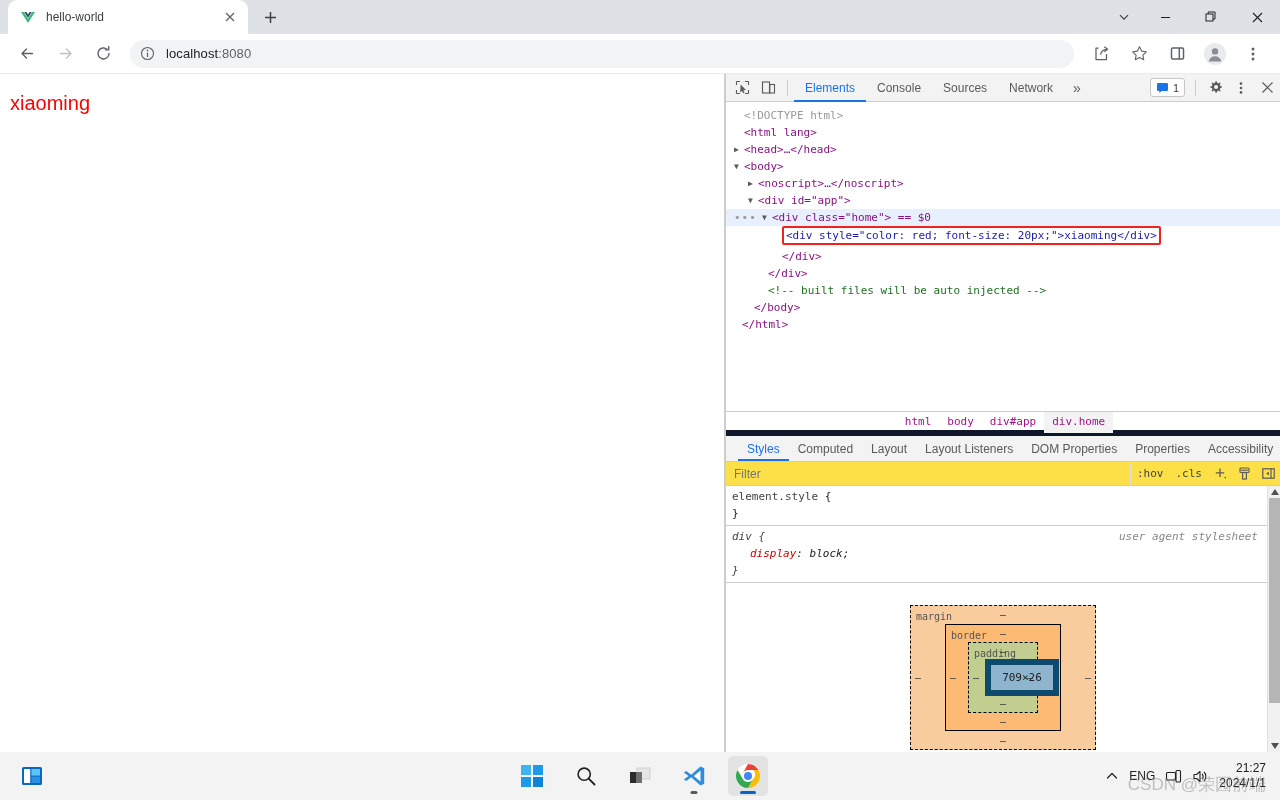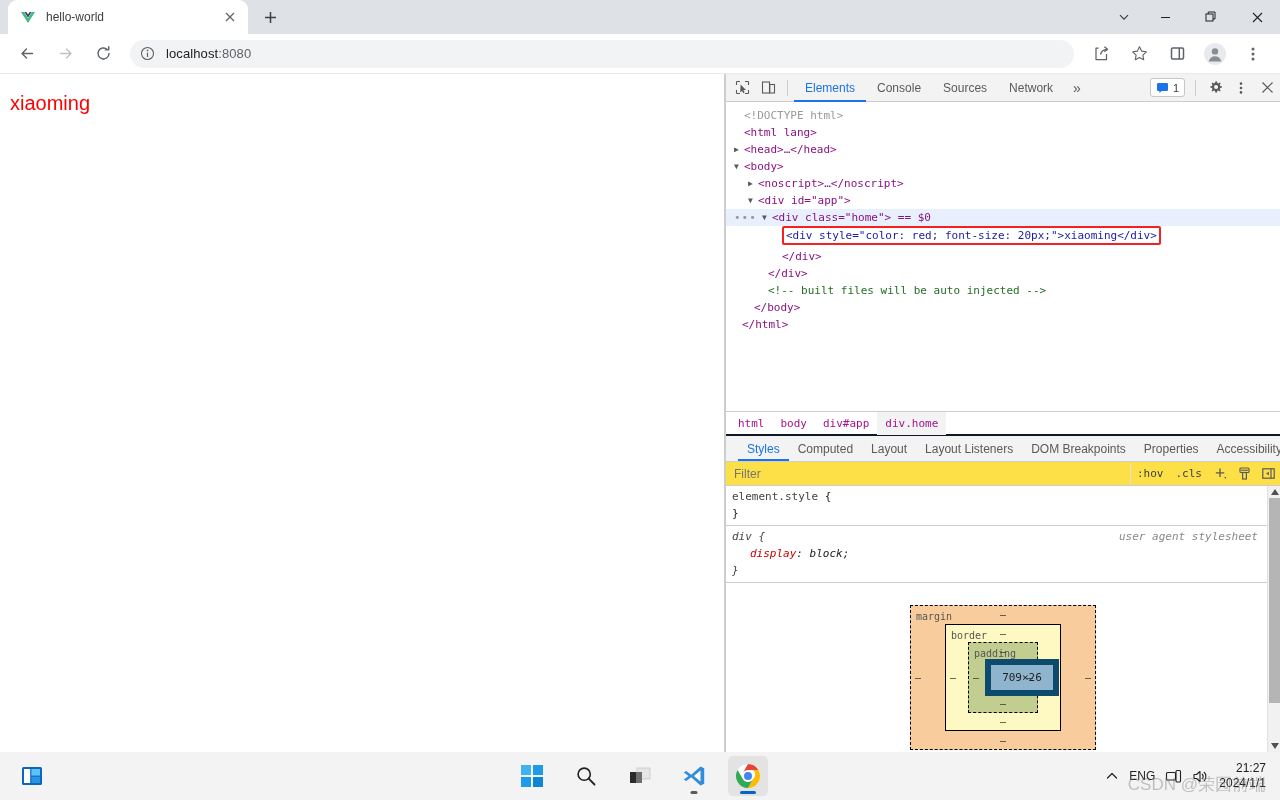--- a/index.html
+++ b/index.html
@@ -130,23 +130,23 @@
   .tag { color: #881280; }
   .cmt { color: #236e25; }
   .doctype { color: #999; }
   .hilite-box {
     border: 2px solid #f52020; border-radius: 2px; display: inline-block;
     padding: 0 2px; margin-left: -2px; line-height: 15px;
   }
 
   
   .crumbs {
-    flex: 0 0 24px; height: 24px; background: #fff; border-bottom: 2px solid #0f172a;
+    flex: 0 0 24px; height: 24px; background: #fff; border-bottom: 6px solid #0f172a;
     display: flex; align-items: center; padding-left: 4px;
-    font-family: "DejaVu Sans Mono", monospace; font-size: 11px;
+    font-family: "DejaVu Sans Mono", monospace; font-size: 11px; justify-content: center;
   }
   .crumb { padding: 0 8px; height: 24px; display: flex; align-items: center; color: #a3128c; }
   .crumb.active { background: #f3f3f3; }
 
   
   .styles-tabs {
     flex: 0 0 26px; height: 26px; background: #f3f3f3; border-bottom: 1px solid #cdcdcd;
     display: flex; align-items: stretch; padding-left: 12px;
   }
   .st-tab {
@@ -182,21 +182,21 @@
   .prop-name { color: #c80000; font-style: italic; }
   .prop-val { color: #222; font-style: italic; }
 
   
   .boxmodel-wrap { padding: 22px 0 0 0; display: flex; justify-content: center; }
   .bm-margin {
     background: #f9cc9d; border: 1px dashed #000; padding: 18px 34px 18px 34px;
     position: relative; width: 186px;
   }
   .bm-border {
-    background: #fef9c3; border: 1px solid #000; padding: 17px 22px;
+    background: #fdba74; border: 1px solid #000; padding: 17px 22px;
     position: relative;
   }
   .bm-padding {
     background: #c2cd90; border: 1px dashed #000; padding: 16px 16px;
     position: relative;
   }
   .bm-content {
     background: #8eb5cd; border: 6px solid #0c4a6e; text-align: center;
     font-size: 11px; color: #222; padding: 4px 0; min-width: 74px;
   }
@@ -459,21 +459,21 @@
           <div class="crumb">body</div>
           <div class="crumb">div#app</div>
           <div class="crumb active">div.home</div>
         </div>
 
         <div class="styles-tabs">
           <div class="st-tab active">Styles</div>
           <div class="st-tab">Computed</div>
           <div class="st-tab">Layout</div>
           <div class="st-tab">Layout Listeners</div>
-          <div class="st-tab">DOM Breakpoints</div>
+          <div class="st-tab">DOM Properties</div>
           <div class="st-tab">Properties</div>
           <div class="st-tab">Accessibility</div>
         </div>
 
         <div class="filterbar">
           <div class="filter-input">Filter</div>
           <div class="fb-text">:hov</div>
           <div class="fb-text">.cls</div>
           <div class="fb-icon">
             <svg width="15" height="15" viewBox="0 0 15 15">

